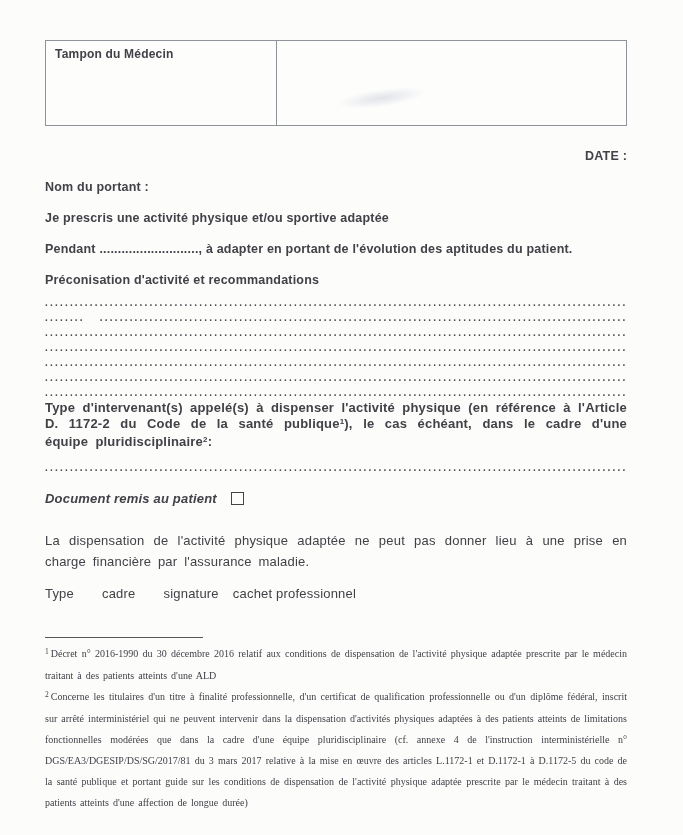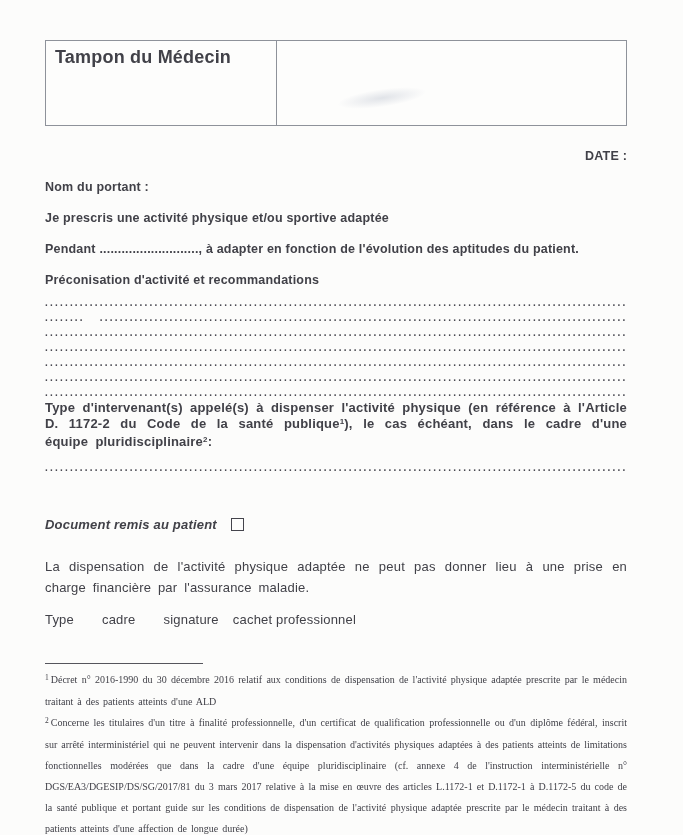--- a/index.html
+++ b/index.html
@@ -8,21 +8,21 @@
     position:relative;
     width:683px; height:835px;
     background:#fcfcfb;
     font-family:"Liberation Sans", sans-serif;
     color:#414148;
     overflow:hidden;
     padding:40px 56px 0 45px;
   }
   
   .stamp-table { display:flex; height:86px; border:1px solid #8e929a; background:#fdfdfc; }
-  .stamp-left  { width:231px; border-right:1px solid #8e929a; padding:6px 9px; font-weight:700; font-size:18px; letter-spacing:0.2px; }
+  .stamp-left  { width:231px; border-right:1px solid #8e929a; padding:6px 9px; font-weight:700; font-size:12px; letter-spacing:0.2px; }
   .stamp-right { flex:1; position:relative; }
   .smudge {
     position:absolute; left:60px; top:48px; width:90px; height:18px;
     background:radial-gradient(ellipse at center, rgba(150,160,180,0.28), rgba(150,160,180,0) 70%);
     transform:rotate(-8deg);
   }
   
   .bold-line { font-weight:700; font-size:12.5px; line-height:14px; letter-spacing:0.2px; margin-top:17px; white-space:nowrap; }
   .first-line { margin-top:23px;text-align:right; }
   
@@ -32,21 +32,21 @@
     font-size:10px; font-weight:700; letter-spacing:2.2px; color:#4a4a52;
   }
   
   .intervenant {
     font-weight:700; font-size:13px; line-height:16px;
     text-align:justify; letter-spacing:0.2px; word-spacing:3.5px; color:#414148;
   }
   .sup { font-size:8px; position:relative; top:-4px; font-weight:700; }
   .dots-single { margin-top:8px; }
   
-  .remis-row { margin-top:42px; display:flex; align-items:center; }
+  .remis-row { margin-top:16px; display:flex; align-items:center; }
   .remis-label { font-weight:700; font-style:italic; font-size:13px; letter-spacing:0.2px; }
   .checkbox {
     display:inline-block; width:13px; height:13px; margin-left:14px;
     border:1.6px solid #44444c; background:#fdfdfc;
   }
   
   .note { margin-top:24px; font-size:13px; line-height:21px; text-align:justify; word-spacing:3px; letter-spacing:0.2px; }
   
   .sig-row { margin-top:14px; font-size:13px; letter-spacing:0.2px; display:flex; }
   .sig-row span { display:inline-block; }
@@ -67,21 +67,21 @@
       <span>Tampon du Médecin</span>
     </div>
     <div class="stamp-right">
       <div class="smudge"></div>
     </div>
   </div>
 
   <div class="bold-line first-line">DATE :</div>
   <div class="bold-line">Nom du portant :</div>
   <div class="bold-line">Je prescris une activité physique et/ou sportive adaptée</div>
-  <div class="bold-line">Pendant ..........................., à adapter en fonction de l'évolution des aptitudes du patient.</div>
+  <div class="bold-line">Pendant ..........................., à adapter en portant de l'évolution des aptitudes du patient.</div>
   <div class="bold-line">Préconisation d'activité et recommandations</div>
 
   <div class="dots-block">
     <div class="dotline">........................................................................................................................................................................</div>
     <div class="dotline">........&nbsp;&nbsp;&nbsp;................................................................................................................................................................</div>
     <div class="dotline">........................................................................................................................................................................</div>
     <div class="dotline">........................................................................................................................................................................</div>
     <div class="dotline">........................................................................................................................................................................</div>
     <div class="dotline">........................................................................................................................................................................</div>
     <div class="dotline">........................................................................................................................................................................</div>

